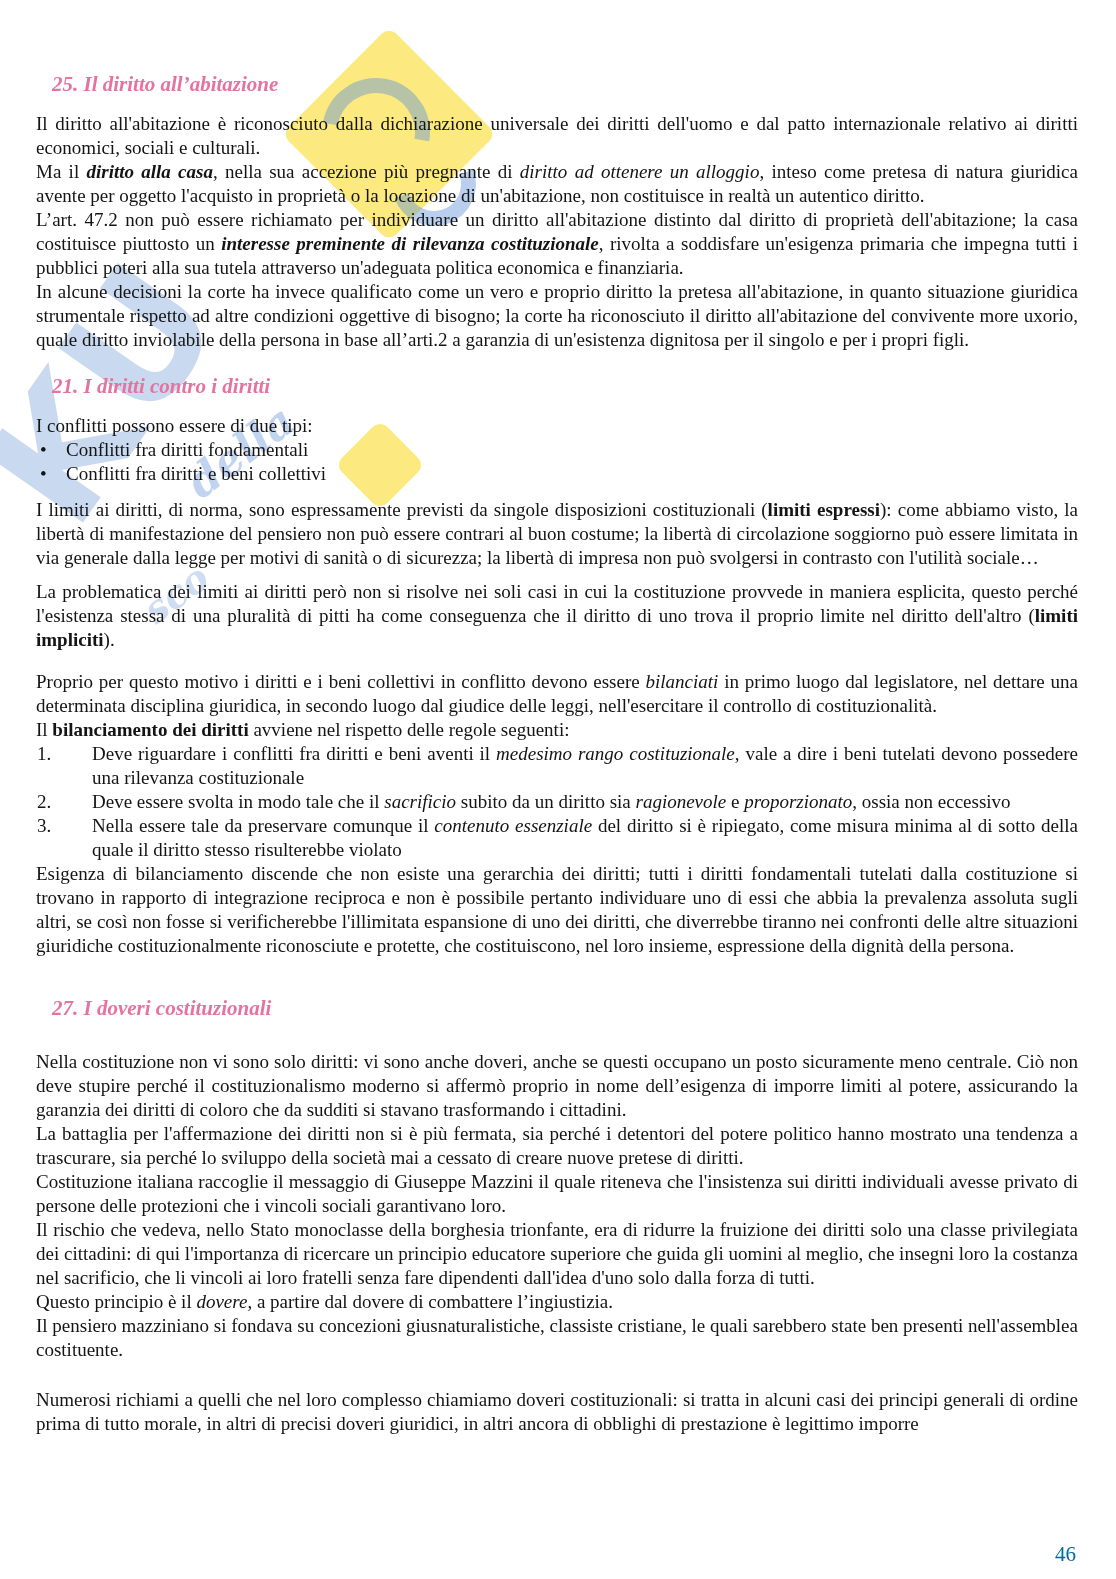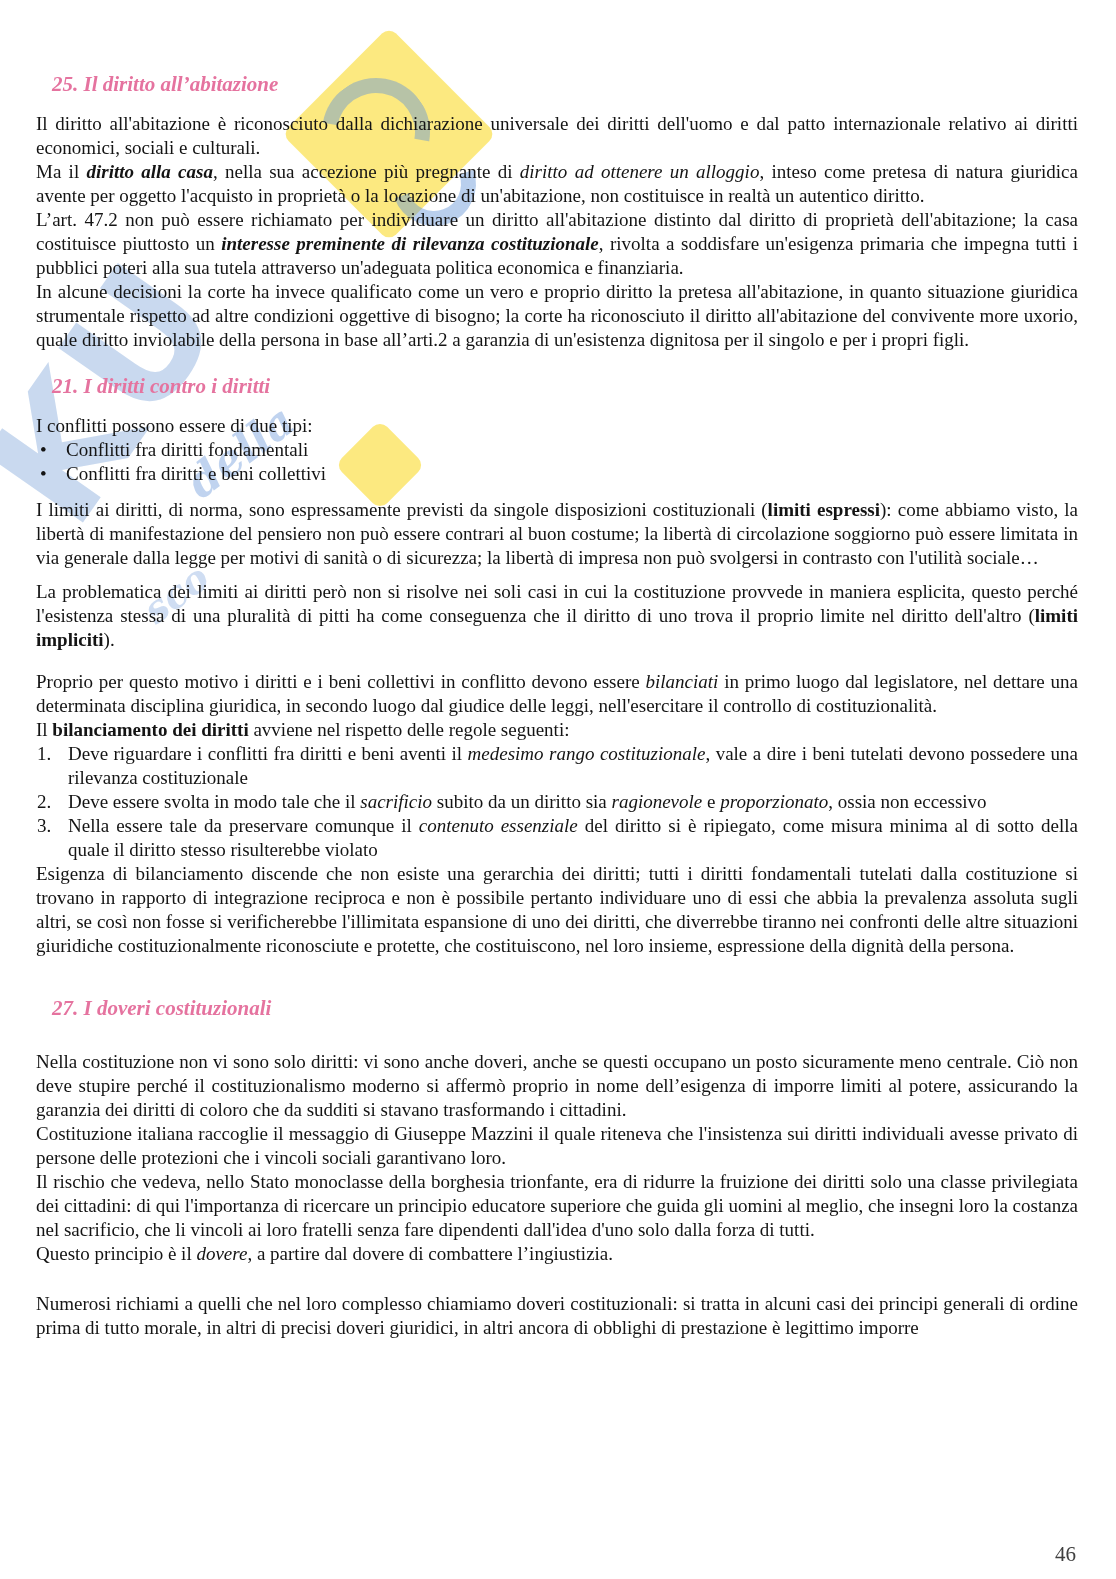--- a/index.html
+++ b/index.html
@@ -48,24 +48,24 @@
   }
   section.s26{margin-top:22px;}
   section.s27{margin-top:38px;}
   .para{margin:0;text-align:justify;font-size:19px;line-height:24px;}
   .gap{width:100%;}
   .bullet-item{display:flex;font-size:19px;line-height:24px;}
   .bullet-marker{flex:none;width:26px;padding-left:4px;}
   .bullet-text{flex:1;}
   .num-item{display:flex;font-size:19px;line-height:24px;}
   .num-marker{flex:none;width:31px;padding-left:1px;}
-  .num-text{flex:1;text-align:justify;}
+  .num-text{flex:1;text-align:justify;margin-left:24px;}
   .page-number{
     position:absolute;right:40px;bottom:12px;z-index:1;
-    font-size:21px;font-family:"Liberation Serif", serif;color:#404040;
+    font-size:21px;font-family:"Liberation Serif", serif;color:#0369a1;
   }
 </style>
 </head>
 <body>
 
 <div class="page">
 
   <div class="watermark">
     <div class="wm-diamond wm-d1"></div>
     <div class="wm-diamond wm-d2"></div>
@@ -121,23 +121,25 @@
           </div>
           <p class="para"><span>Esigenza di bilanciamento discende che non esiste una gerarchia dei diritti; tutti i diritti fondamentali tutelati dalla costituzione si trovano in rapporto di integrazione reciproca e non è possibile pertanto individuare uno di essi che abbia la prevalenza assoluta sugli altri, se così non fosse si verificherebbe l'illimitata espansione di uno dei diritti, che diverrebbe tiranno nei confronti delle altre situazioni giuridiche costituzionalmente riconosciute e protette, che costituiscono, nel loro insieme, espressione della dignità della persona.</span></p>
         </div>
     </section>
 
     <section class="s27">
       <h2 class="heading">27. I doveri costituzionali</h2>
       <div class="blocks">
           <div class="gap" style="height: 14px;"></div>
           <p class="para"><span>Nella costituzione non vi sono solo diritti: vi sono anche doveri, anche se questi occupano un posto sicuramente meno centrale. Ciò non deve stupire perché il costituzionalismo moderno si affermò proprio in nome dell’esigenza di imporre limiti al potere, assicurando la garanzia dei diritti di coloro che da sudditi si stavano trasformando i cittadini.</span></p>
+          <p class="para"><span>La battaglia per l'affermazione dei diritti non si è più fermata, sia perché i detentori del potere politico hanno mostrato una tendenza a trascurare, sia perché lo sviluppo della società mai a cessato di creare nuove pretese di diritti.</span></p>
           <p class="para"><span>Costituzione italiana raccoglie il messaggio di Giuseppe Mazzini il quale riteneva che l'insistenza sui diritti individuali avesse privato di persone delle protezioni che i vincoli sociali garantivano loro.</span></p>
           <p class="para"><span>Il rischio che vedeva, nello Stato monoclasse della borghesia trionfante, era di ridurre la fruizione dei diritti solo una classe privilegiata dei cittadini: di qui l'importanza di ricercare un principio educatore superiore che guida gli uomini al meglio, che insegni loro la costanza nel sacrificio, che li vincoli ai loro fratelli senza fare dipendenti dall'idea d'uno solo dalla forza di tutti.</span></p>
           <p class="para"><span>Questo principio è il </span><span style="font-style: italic;">dovere</span><span>, a partire dal dovere di combattere l’ingiustizia.</span></p>
+          <p class="para"><span>Il pensiero mazziniano si fondava su concezioni giusnaturalistiche, classiste cristiane, le quali sarebbero state ben presenti nell'assemblea costituente.</span></p>
           <div class="gap" style="height: 26px;"></div>
           <p class="para"><span>Numerosi richiami a quelli che nel loro complesso chiamiamo doveri costituzionali: si tratta in alcuni casi dei principi generali di ordine prima di tutto morale, in altri di precisi doveri giuridici, in altri ancora di obblighi di prestazione è legittimo imporre</span></p>
         </div>
     </section>
 
   </div>
 
   <div class="page-number">46</div>
 </div>
 

